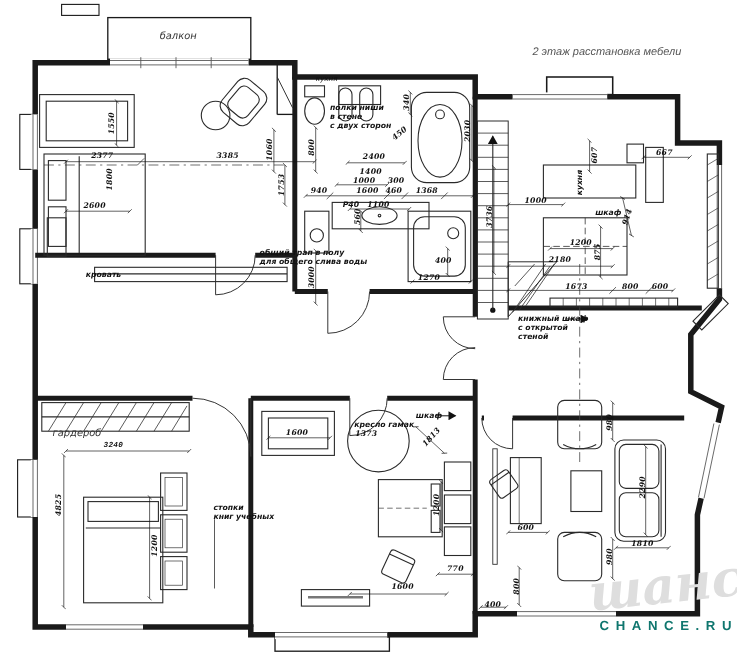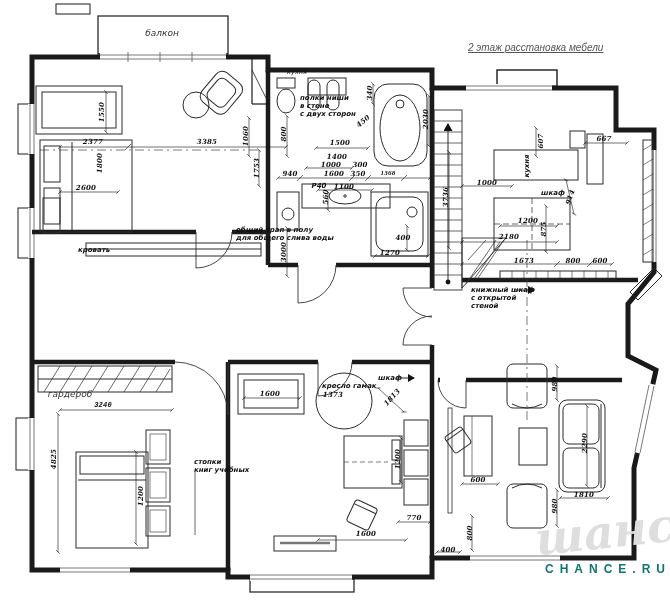--- a/index.html
+++ b/index.html
@@ -5,21 +5,21 @@
   html,body{margin:0;padding:0;background:#ffffff;}
   #plan{position:relative;width:670px;height:601px;background:#fff;overflow:hidden;
         font-family:"DejaVu Sans",sans-serif;}
   svg{position:absolute;left:0;top:0;}
   .lbl{position:absolute;color:#111;transform:translate(-50%,-50%);white-space:pre-line;line-height:1.25;}
   .dim{font:italic bold 7px "DejaVu Serif",serif;letter-spacing:.2px;}
   .note{font:italic bold 7px "DejaVu Sans",sans-serif;}
   .note-l{font:italic bold 7px "DejaVu Sans",sans-serif;transform:none;}
   .room{font:italic 9px "DejaVu Sans",sans-serif;color:#333;}
   .tiny{font:italic 6.5px "DejaVu Sans",sans-serif;}
-  .title{position:absolute;left:468px;top:42px;font:italic 10px "Liberation Sans",sans-serif;color:#555;text-decoration:underline;}
+  .title{position:absolute;left:484px;top:42px;font:italic 10px "Liberation Sans",sans-serif;color:#555;}
   .wm1{position:absolute;left:535px;top:505px;font:italic bold 46px "DejaVu Serif",serif;
        color:#dedede;transform:rotate(-6deg);}
   .wm2{position:absolute;left:545px;top:562px;font:bold 12px "Liberation Sans",sans-serif;
        color:#0f766e;letter-spacing:6px;}
 </style>
 </head>
 <body>
 
 <div id="plan">
 
@@ -420,29 +420,29 @@
       <div class="lbl dim" style="left: 93px; top: 141px; transform: translate(-50%, -50%);">2377</div>
       <div class="lbl dim" style="left: 207px; top: 141px; transform: translate(-50%, -50%);">3385</div>
       <div class="lbl dim" style="left: 99px; top: 163px; transform: translate(-50%, -50%) rotate(-90deg);">1800</div>
       <div class="lbl dim" style="left: 86px; top: 187px; transform: translate(-50%, -50%);">2600</div>
       <div class="lbl dim" style="left: 245px; top: 136px; transform: translate(-50%, -50%) rotate(-90deg);">1060</div>
       <div class="lbl dim" style="left: 256px; top: 168px; transform: translate(-50%, -50%) rotate(-90deg);">1753</div>
       <div class="lbl dim" style="left: 283px; top: 134px; transform: translate(-50%, -50%) rotate(-90deg);">800</div>
       <div class="lbl dim" style="left: 283px; top: 252px; transform: translate(-50%, -50%) rotate(-90deg);">3000</div>
       <div class="lbl dim" style="left: 369px; top: 93px; transform: translate(-50%, -50%) rotate(-90deg);">340</div>
       <div class="lbl dim" style="left: 363px; top: 121px; transform: translate(-50%, -50%) rotate(-40deg);">450</div>
-      <div class="lbl dim" style="left: 340px; top: 142px; transform: translate(-50%, -50%);">1500</div>
+      <div class="lbl dim" style="left: 340px; top: 142px; transform: translate(-50%, -50%);">2400</div>
       <div class="lbl dim" style="left: 337px; top: 156px; transform: translate(-50%, -50%);">1400</div>
       <div class="lbl dim" style="left: 425px; top: 119px; transform: translate(-50%, -50%) rotate(-90deg);">2030</div>
       <div class="lbl dim" style="left: 331px; top: 164px; transform: translate(-50%, -50%);">1000</div>
       <div class="lbl dim" style="left: 360px; top: 164px; transform: translate(-50%, -50%);">300</div>
       <div class="lbl dim" style="left: 290px; top: 173px; transform: translate(-50%, -50%);">940</div>
       <div class="lbl dim" style="left: 334px; top: 173px; transform: translate(-50%, -50%);">1600</div>
-      <div class="lbl dim" style="left: 358px; top: 173px; transform: translate(-50%, -50%);">350</div>
-      <div class="lbl dim" style="left: 388px; top: 173px; transform: translate(-50%, -50%); font-family: Liberation Serif, serif;">1368</div>
+      <div class="lbl dim" style="left: 358px; top: 173px; transform: translate(-50%, -50%);">460</div>
+      <div class="lbl dim" style="left: 388px; top: 173px; transform: translate(-50%, -50%);">1368</div>
       <div class="lbl dim" style="left: 344px; top: 186px; transform: translate(-50%, -50%);">1100</div>
       <div class="lbl dim" style="left: 325px; top: 197px; transform: translate(-50%, -50%) rotate(-90deg);">560</div>
       <div class="lbl dim" style="left: 403px; top: 237px; transform: translate(-50%, -50%);">400</div>
       <div class="lbl dim" style="left: 390px; top: 252px; transform: translate(-50%, -50%);">1270</div>
       <div class="lbl dim" style="left: 604px; top: 138px; transform: translate(-50%, -50%);">667</div>
       <div class="lbl dim" style="left: 540px; top: 141px; transform: translate(-50%, -50%) rotate(-90deg);">607</div>
       <div class="lbl dim" style="left: 487px; top: 182px; transform: translate(-50%, -50%);">1000</div>
       <div class="lbl dim" style="left: 445px; top: 197px; transform: translate(-50%, -50%) rotate(-90deg);">3736</div>
       <div class="lbl dim" style="left: 570px; top: 197px; transform: translate(-50%, -50%) rotate(-72deg);">914</div>
       <div class="lbl dim" style="left: 528px; top: 220px; transform: translate(-50%, -50%);">1200</div>

